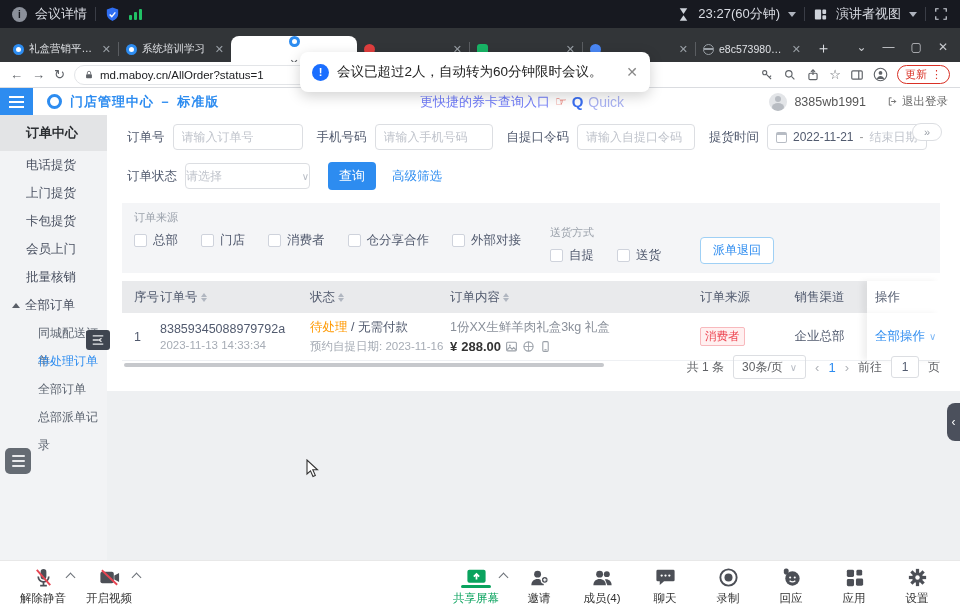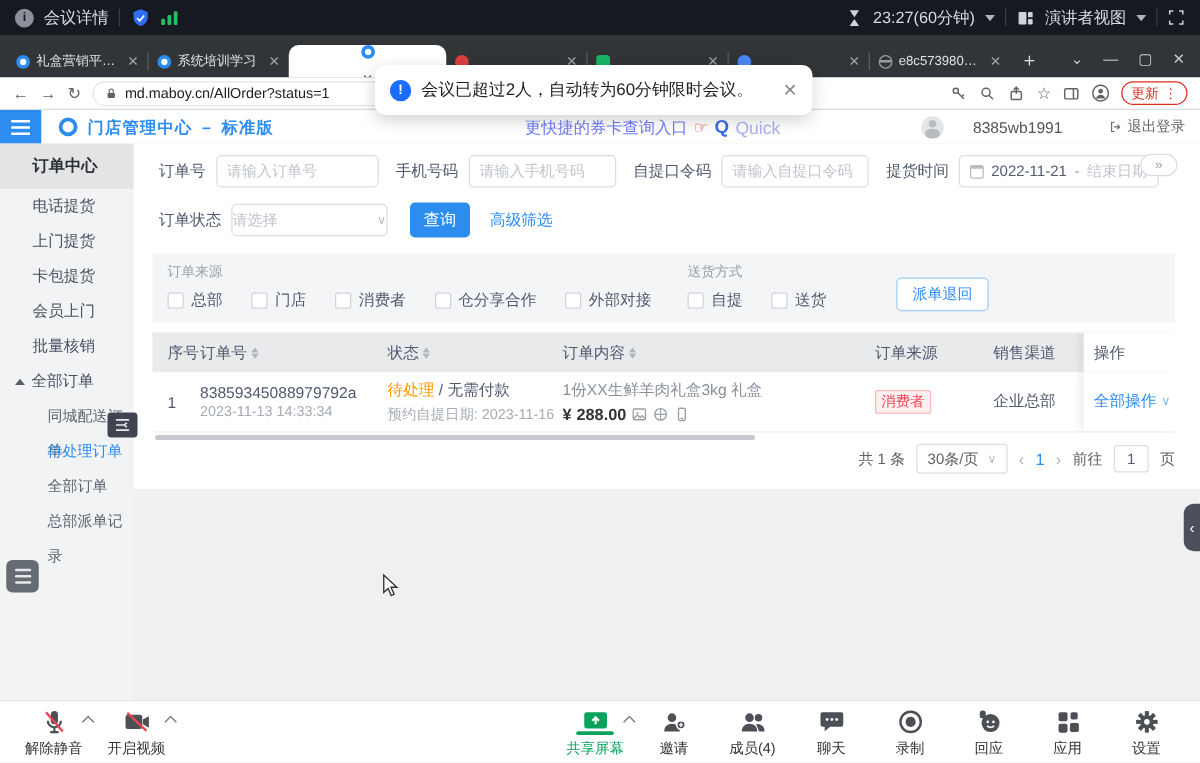--- a/index.html
+++ b/index.html
@@ -51,21 +51,21 @@
   .app-header { position:absolute; left:0; top:88px; width:960px; height:27px; background:#fff; display:flex; align-items:center; }
   .burger { width:33px; height:27px; background:#2d8cf0; display:flex; flex-direction:column; justify-content:center; align-items:center; gap:3px; flex:none; }
   .burger i { width:15px; height:2px; background:#fff; }
   .logo-ring { width:15px; height:15px; border:3px solid #2d8cf0; border-radius:50%; margin-left:14px; }
   .app-title { margin-left:8px; font-size:13px; font-weight:bold; color:#2d8cf0; letter-spacing:1px; }
   .promo { position:absolute; left:420px; display:flex; align-items:center; gap:5px; font-size:13px; }
   .promo-link { color:#6f7bf7; }
   .finger { color:#e2574c; font-size:13px; }
   .q-mark { color:#3a6ef0; font-weight:bold; font-size:15px; }
   .quick { color:#a9b2f2; font-size:14px; }
-  .hdr-right { margin-left:auto; display:flex; align-items:center; gap:23px; padding-right:12px; }
+  .hdr-right { margin-left:auto; display:flex; align-items:center; gap:7px; padding-right:12px; }
   .avatar { width:18px; height:18px; border-radius:50%; background:#e3e5e8; position:relative; overflow:hidden; }
   .avatar:before { content:""; position:absolute; left:6px; top:3px; width:6px; height:6px; border-radius:50%; background:#b8bcc2; }
   .avatar:after { content:""; position:absolute; left:3px; top:10px; width:12px; height:8px; border-radius:50%; background:#b8bcc2; }
   .uname { font-size:12.5px; color:#555; }
   .logout { display:flex; align-items:center; gap:4px; font-size:11.5px; color:#666; margin-left:14px; }
 
   
   .viewport { position:absolute; left:0; top:115px; width:960px; height:445px; background:#eef0f2; }
   .sidebar { position:absolute; left:0; top:0; width:107px; height:445px; background:#f2f3f5; color:#495060; }
   .side-head { height:36px; line-height:36px; background:#e3e4e6; padding-left:26px; font-size:13px; font-weight:bold; color:#2c2f33; }
@@ -94,22 +94,22 @@
   .btn-search { width:48px; height:28px; background:#2d8cf0; color:#fff; border:none; border-radius:4px; font-size:13px; margin-left:18px; font-family:inherit; }
   .adv-link { color:#2d8cf0; font-size:12.5px; margin-left:16px; }
 
   
   .panel { position:absolute; left:15px; top:88px; width:818px; }
   .src-area { background:#f4f5f7; padding:7px 12px 9px; display:flex; }
   .src-col .s-label { font-size:11px; color:#9aa1ab; margin-bottom:7px; }
   .cb-row { display:flex; align-items:center; }
   .cb-item { display:flex; align-items:center; gap:6px; font-size:12.5px; color:#515a6e; margin-right:23px; }
   .cb { width:13px; height:13px; border:1px solid #cfd3dc; border-radius:2px; background:#fff; flex:none; }
-  .src-col2 { margin-left:6px; }
-  .btn-return { align-self:flex-end; margin-left:33px; margin-bottom:0px; border:1px solid #9fd0f5; color:#2d8cf0; background:#fff; border-radius:4px; padding:4px 12px; font-size:12px; font-family:inherit; }
+  .src-col2 { margin-left:6px;margin-top:15px; }
+  .btn-return { align-self:flex-end; margin-left:16px; margin-bottom:0px; border:1px solid #9fd0f5; color:#2d8cf0; background:#fff; border-radius:4px; padding:4px 12px; font-size:12px; font-family:inherit; }
 
   .thead { display:flex; align-items:center; height:32px; background:#e9eaec; font-size:12.5px; color:#515a6e; margin-top:8px; }
   .trow { display:flex; align-items:center; height:48px; background:#fff; border-bottom:1px solid #eef0f3; font-size:12.5px; color:#515a6e; }
   .c-idx{width:38px; padding-left:12px;} .c-no{width:150px;} .c-st{width:140px;} .c-ct{width:250px;} .c-src{width:72px;} .c-ch{width:95px; text-align:center;}
   .c-op{width:73px; margin-left:auto; background:#fff; box-shadow:-5px 0 6px rgba(0,0,0,.06); height:100%; display:flex; align-items:center; padding-left:8px;}
   .sortcell { display:inline-flex; align-items:center; gap:3px; }
   .sorticon { display:inline-flex; flex-direction:column; gap:1px; }
   .sorticon i { width:0; height:0; border-left:3.5px solid transparent; border-right:3.5px solid transparent; }
   .sorticon .up { border-bottom:4px solid #b0b6c0; }
   .sorticon .dn { border-top:4px solid #b0b6c0; }

